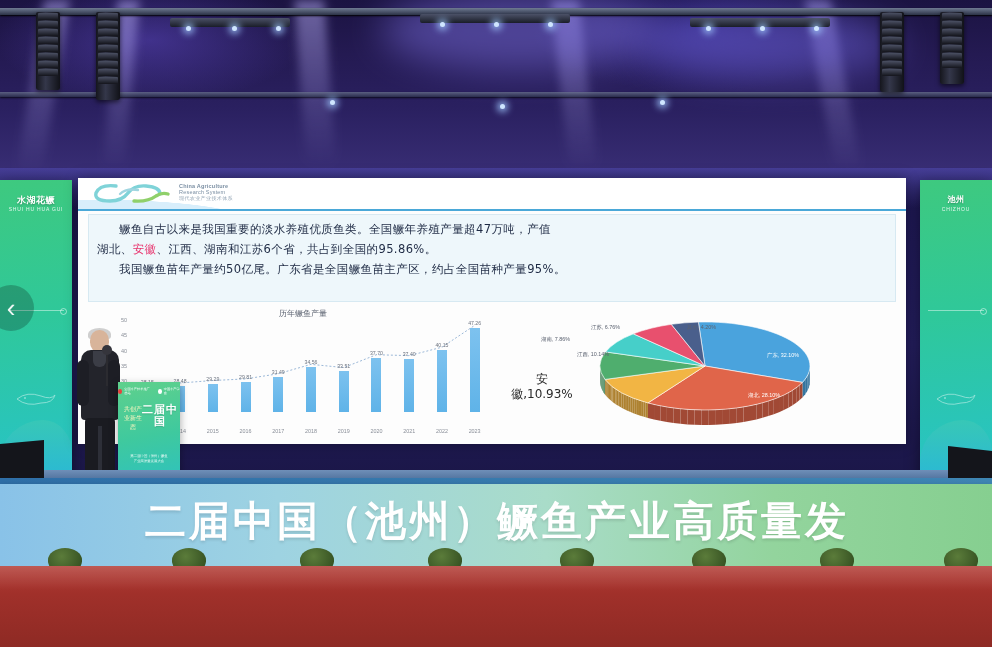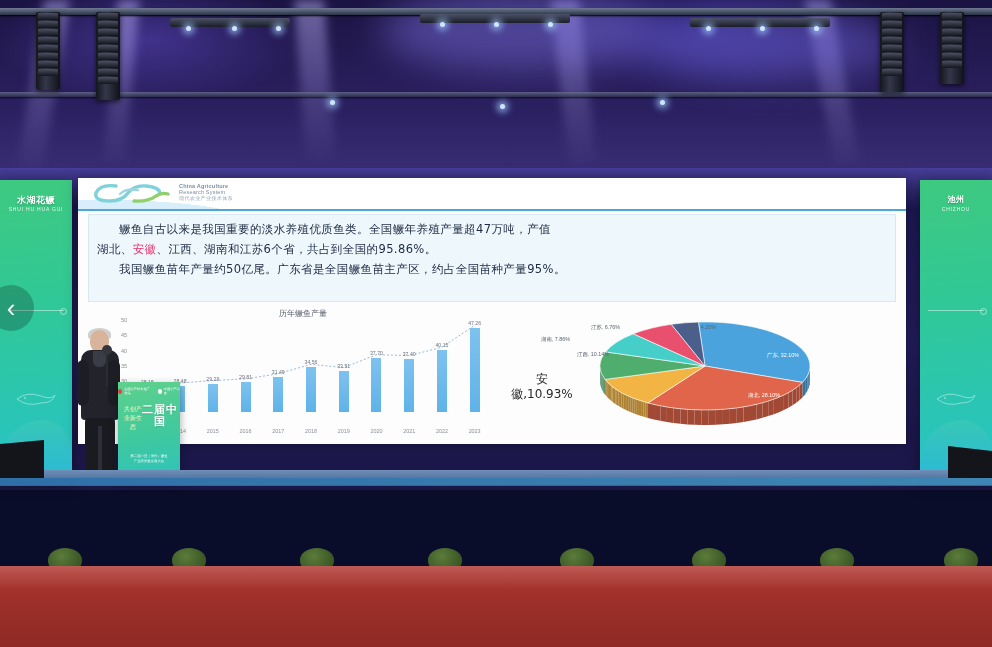--- a/index.html
+++ b/index.html
@@ -479,20 +479,23 @@
       <div>第二届中国（池州）鳜鱼</div>
       <div>产业高质量发展大会</div>
     </div>
   </div>
 
   <div class="stagefront"></div>
   <div class="wedge-l"></div>
   <div class="wedge-r"></div>
 
   <div class="banner-top"></div>
+  <div class="banner">
+    <div class="btext">二届中国（池州）鳜鱼产业高质量发</div>
+  </div>
 
   <div class="plant" style="left:48px;">
       <div class="bush"></div>
       <div class="pot"></div>
     </div>
   <div class="plant" style="left:172px;">
       <div class="bush"></div>
       <div class="pot"></div>
     </div>
   <div class="plant" style="left:300px;">

